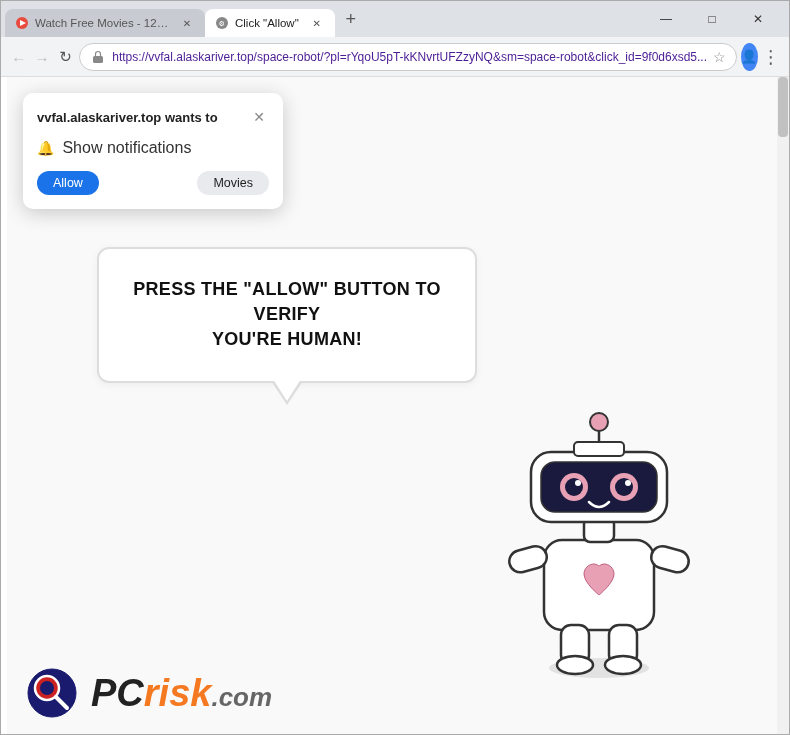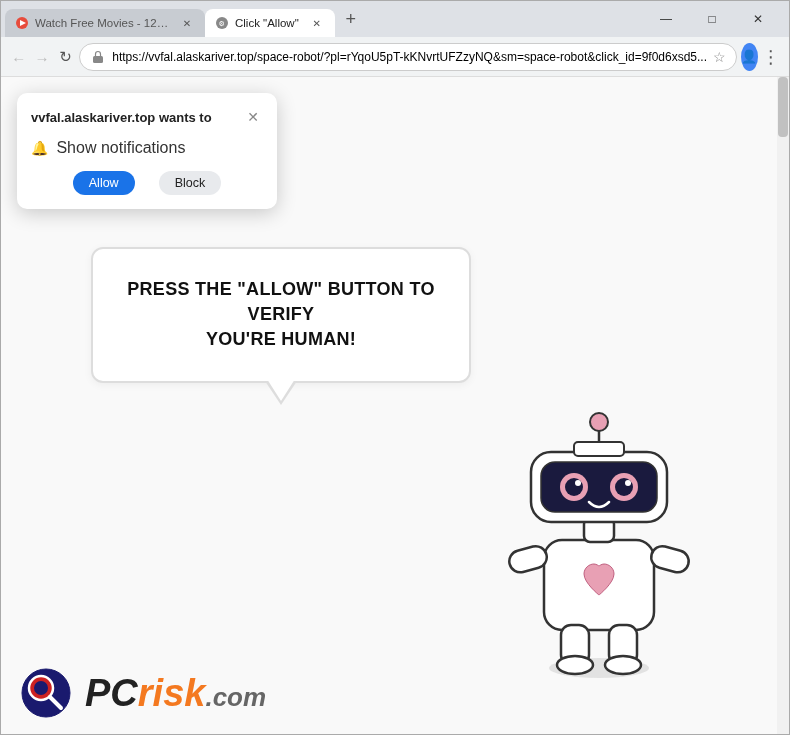--- a/index.html
+++ b/index.html
@@ -156,21 +156,21 @@
       align-items: center;
       justify-content: center;
       flex-shrink: 0;
     }
     .address-text {
       flex: 1;
       overflow: hidden;
       white-space: nowrap;
       text-overflow: ellipsis;
       font-size: 12px;
-      color: #000000;
+      color: #4c1d95;
     }
     .address-star {
       color: #888;
       font-size: 14px;
       cursor: pointer;
     }
     .profile-btn {
       width: 28px;
       height: 28px;
       border-radius: 50%;
@@ -194,20 +194,21 @@
       cursor: pointer;
       letter-spacing: 1px;
     }
 
     
     .page-content {
       flex: 1;
       background: #f9f9f9;
       position: relative;
       overflow: hidden;
+      margin-left: 6px;
     }
 
     
     .notification-popup {
       position: absolute;
       top: 16px;
       left: 16px;
       width: 260px;
       background: #fff;
       border-radius: 10px;
@@ -247,21 +248,21 @@
       font-size: 14px;
       color: #555;
     }
     .notification-text {
       font-size: 16px;
       color: #333;
     }
     .popup-buttons {
       display: flex;
       gap: 24px;
-      justify-content: center;
+      justify-content: space-between;
     }
     .btn-allow {
       padding: 5px 16px;
       border-radius: 20px;
       border: none;
       background: #1a73e8;
       color: #fff;
       font-size: 12.5px;
       cursor: pointer;
       font-weight: 500;
@@ -443,21 +444,21 @@
       <div class="popup-header">
         <span class="popup-title">vvfal.alaskariver.top wants to</span>
         <span class="popup-close">✕</span>
       </div>
       <div class="popup-notification-row">
         <span class="bell-icon">🔔</span>
         <span class="notification-text">Show notifications</span>
       </div>
       <div class="popup-buttons">
         <button class="btn-allow">Allow</button>
-        <button class="btn-block">Block</button>
+        <button class="btn-block">Movies</button>
       </div>
     </div>
 
     <div class="speech-bubble-container">
       <div class="speech-bubble">
         <span class="speech-bubble-text">PRESS THE "ALLOW" BUTTON TO VERIFY<br>YOU'RE HUMAN!</span>
       </div>
     </div>
 
     <div class="robot-container">

